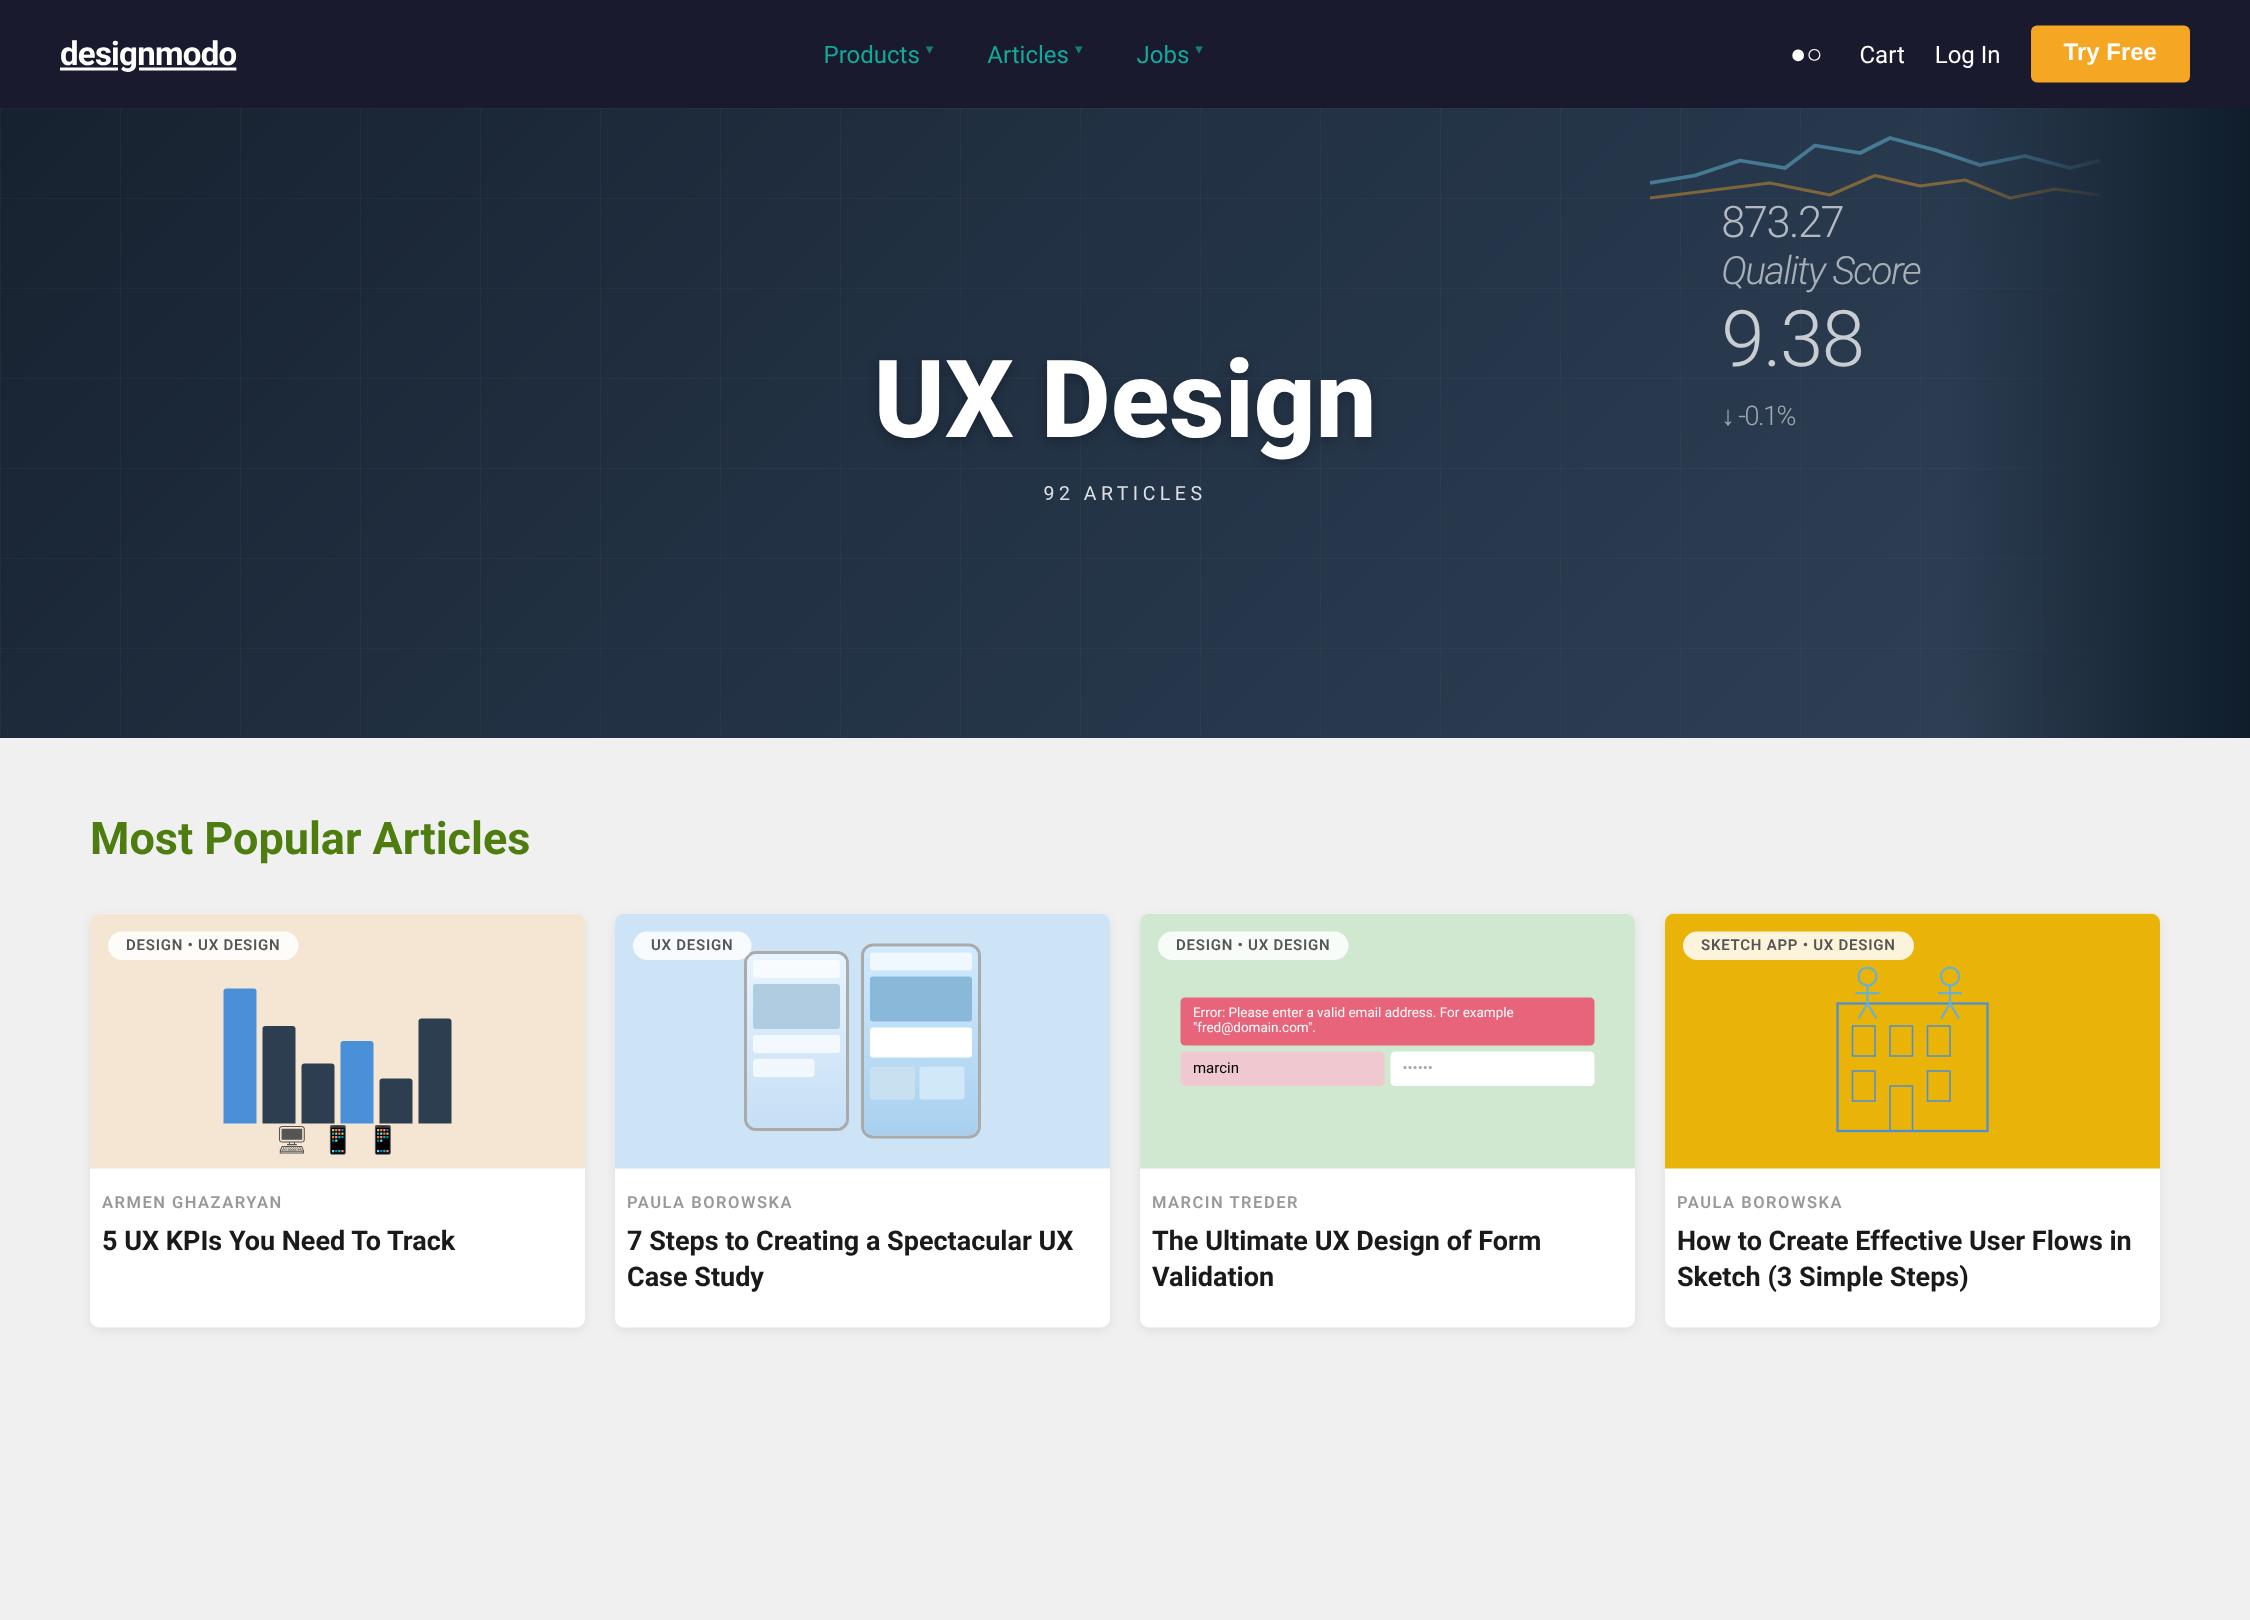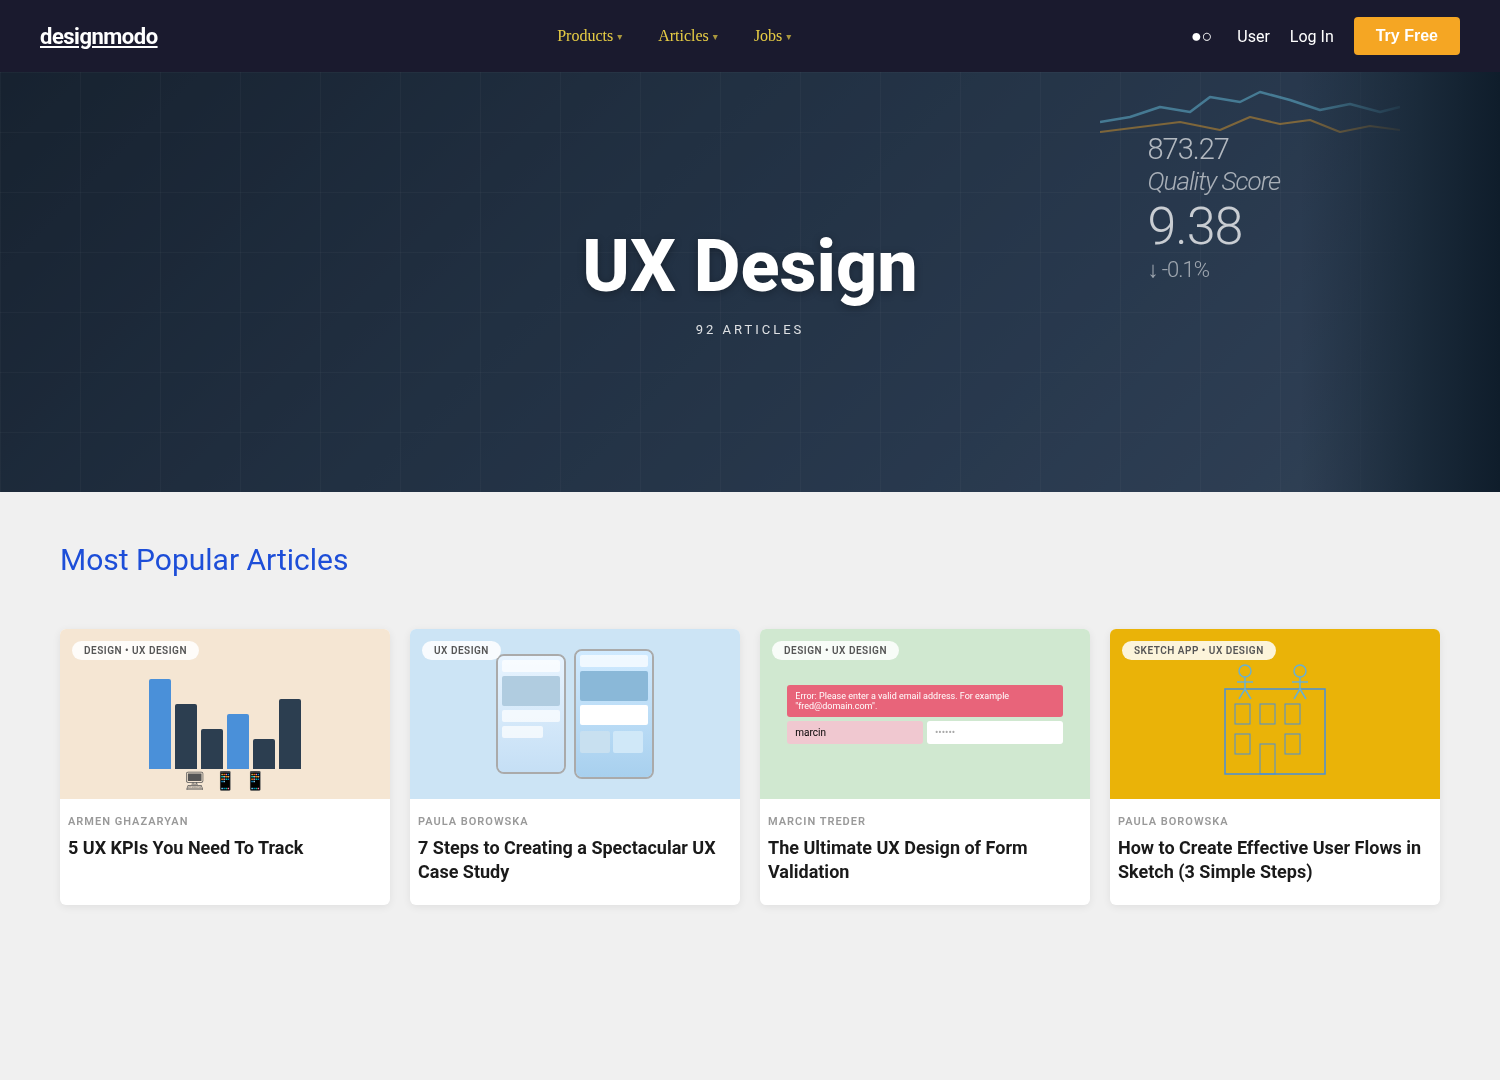--- a/index.html
+++ b/index.html
@@ -21,29 +21,28 @@
       font-size: 22px;
       font-weight: 700;
       letter-spacing: -0.5px;
     }
     .nav-links {
       display: flex;
       align-items: center;
       gap: 8px;
     }
     .nav-link {
-      color: #fde047;
+      color: #14b8a6;
       text-decoration: none;
       font-size: 16px;
       padding: 8px 14px;
       display: flex;
-      align-items: center;
+      align-items: flex-start;
       gap: 4px;
       opacity: 0.9;
-      font-family: Liberation Serif, serif;
     }
     .chevron-down {
       font-size: 10px;
       opacity: 0.7;
     }
     .nav-right {
       display: flex;
       align-items: center;
       gap: 20px;
     }
@@ -151,40 +150,41 @@
       font-style: italic;
       color: rgba(255,255,255,0.6);
       display: block;
     }
     .hero-numbers .quality-score {
       font-size: 52px;
       display: block;
       color: rgba(255,255,255,0.75);
     }
     .hero-numbers .quality-change {
-      font-size: 22px;
+      font-size: 18px;
       color: rgba(255,255,255,0.55);
       display: block;
+      margin-top: 10px;
     }
     .hero-numbers .metric {
       font-size: 29px;
       color: rgba(255,255,255,0.65);
       display: block;
     }
 
     
     .main {
       background: #f0f0f0;
       padding: 50px 60px 40px;
     }
     .section-title {
       font-size: 30px;
-      font-weight: 400;
-      color: #1d4ed8;
-      margin-bottom: 52px;
+      font-weight: 700;
+      color: #4d7c0f;
+      margin-bottom: 32px;
     }
 
     
     .cards-grid {
       display: grid;
       grid-template-columns: repeat(4, 1fr);
       gap: 20px;
     }
     .card {
       background: #fff;
@@ -343,21 +343,21 @@
       <span>Articles</span>
       <span class="chevron-down">▾</span>
     </a>
     <a href="#" class="nav-link">
       <span>Jobs</span>
       <span class="chevron-down">▾</span>
     </a>
   </div>
   <div class="nav-right">
     <span class="nav-icon">●○ </span>
-    <a href="#" class="nav-cart">User</a>
+    <a href="#" class="nav-cart">Cart</a>
     <a href="#" class="nav-login">Log In</a>
     <button class="nav-try-free">Try Free</button>
   </div>
 </nav>
 
 <section class="hero">
   <div class="hero-bg"></div>
   <div class="hero-grid"></div>
   <div class="hero-overlay"></div>
 

